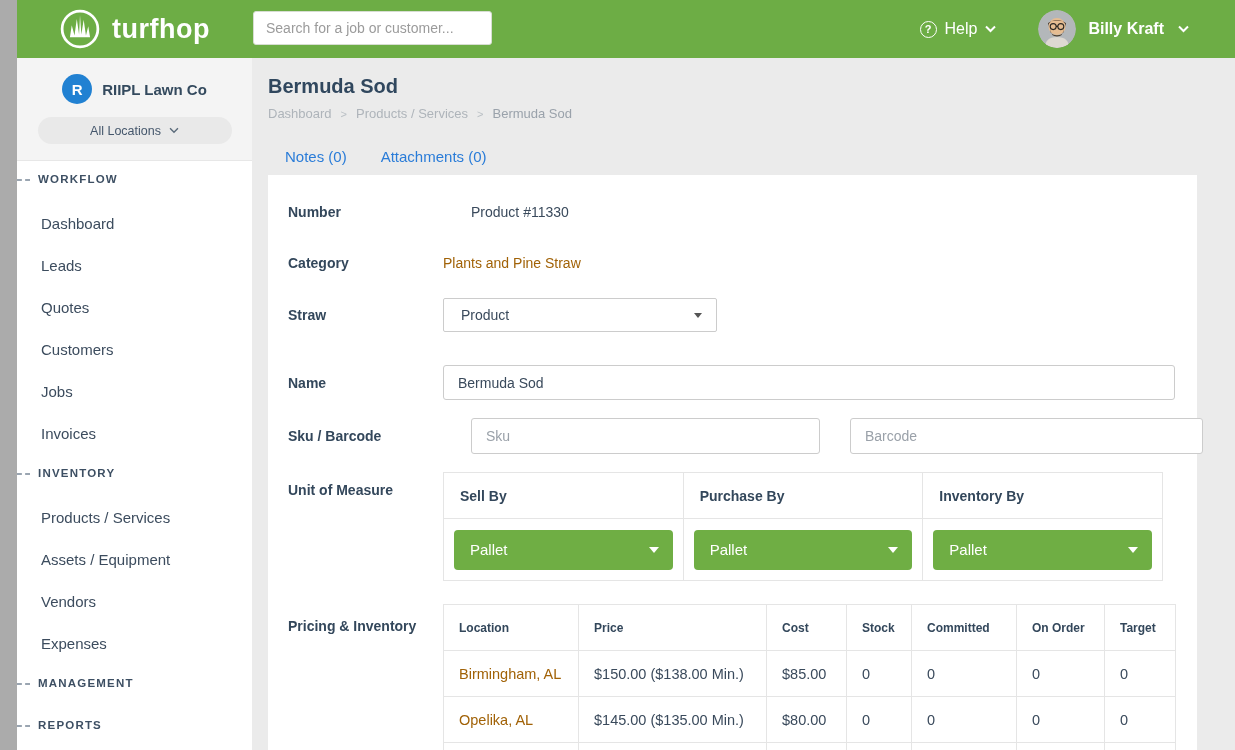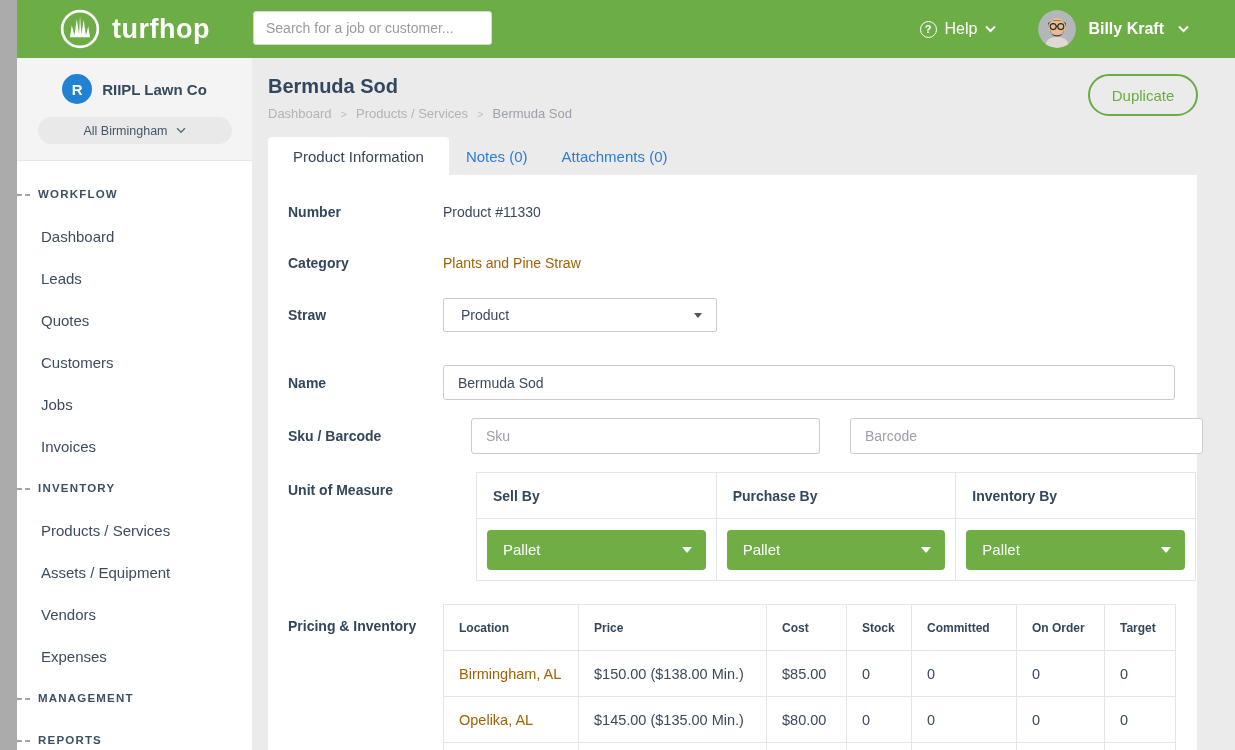--- a/index.html
+++ b/index.html
@@ -25,21 +25,21 @@
 
   
   .sidebar { position:absolute; left:17px; top:58px; width:235px; bottom:0; background:#fff; }
   .sidebar-top { background:#f4f4f4; padding:15px 0 16px; border-bottom:1px solid #e7e7e7; }
   .company-row { display:flex; align-items:center; justify-content:center; gap:10px; height:32px; }
   .r-badge { width:30px; height:30px; border-radius:50%; background:#2181d2; color:#fff; font-size:15px; font-weight:bold; display:flex; align-items:center; justify-content:center; }
   .company-name { font-size:15px; font-weight:bold; color:#344a5e; }
   .loc-pill { margin:12px auto 0; width:194px; height:27px; background:#e9e9e9; border-radius:14px; display:flex; align-items:center; justify-content:center; gap:8px; font-size:12.5px; color:#44566b; cursor:pointer; }
   .loc-pill .chev-d { width:10px; height:7px; }
   .nav { padding-top:12px; }
-  .nav-row { height:42px; display:flex; align-items:center; }
+  .nav-row { height:42px; display:flex; align-items:flex-start; }
   .nav-section { padding-left:21px; position:relative; font-size:11.5px; font-weight:bold; letter-spacing:1.2px; color:#3d4f63; }
   .nav-section::before { content:""; position:absolute; left:0; top:50%; width:13px; border-top:2px dashed #9aa5b1; }
   .nav-item { padding-left:24px; font-size:15px; color:#3c4c5e; cursor:pointer; }
 
   
   .main { position:absolute; left:252px; top:58px; right:0; bottom:0; background:#ebebeb; }
   .page-head { position:relative; padding:17px 38px 0 16px; }
   .page-title { font-size:20px; font-weight:bold; color:#30475e; }
   .breadcrumb { margin-top:8px; font-size:13px; color:#aeb4ba; display:flex; align-items:center; gap:9px; }
   .crumb { color:#aeb4ba; }
@@ -52,26 +52,26 @@
   .tab.active { background:#fff; color:#33475b; border-radius:4px 4px 0 0; padding:0 25px; }
 
   .panel { margin:0 38px 0 16px; background:#fff; min-height:560px; padding:20px 0 40px 20px; }
 
   .form-row { display:flex; width:887px; }
   .form-label { width:155px; flex:0 0 155px; font-size:14px; font-weight:bold; color:#33475b; line-height:20px; }
   .form-value { width:732px; font-size:14px; color:#3a4a5c; }
   .row-center { align-items:center; }
   .link { color:#a16207; cursor:pointer; }
 
-  .row-number { height:34px; }
+  .row-number { height:34px;gap:28px; }
   .row-category { margin-top:17px; height:34px; }
   .row-type { margin-top:18px; height:34px; }
   .row-name { margin-top:33px; height:35px; }
   .row-sku { margin-top:18px; height:36px; }
-  .row-uom { margin-top:18px;gap:33px; }
+  .row-uom { margin-top:18px; }
   .row-pricing { margin-top:23px; }
   .label-top { align-self:flex-start; padding-top:8px; }
   .label-top-p { align-self:flex-start; padding-top:12px; width:90px; }
 
   .select-box { width:274px; height:34px; border:1px solid #ccc; border-radius:2px; background:#fff; display:flex; align-items:center; padding:0 14px 0 17px; cursor:pointer; }
   .select-box .sel-text { flex:1; font-size:14px; color:#3a4a5c; }
   .caret-dn { width:0; height:0; border-left:4px solid transparent; border-right:4px solid transparent; border-top:5px solid #555; }
 
   .text-input { height:35px; border:1px solid #ccc; border-radius:3px; padding:0 14px; font-size:14px; color:#3a4a5c; font-family:"Liberation Sans", sans-serif; outline:none; background:#fff; }
   .text-input::placeholder { color:#9aa1a9; }
@@ -148,21 +148,21 @@
   </div>
 </header>
 
 <aside class="sidebar">
   <div class="sidebar-top">
     <div class="company-row">
       <span class="r-badge">R</span>
       <span class="company-name">RIIPL Lawn Co</span>
     </div>
     <div class="loc-pill">
-      <span>All Birmingham</span>
+      <span>All Locations</span>
       <svg class="chev-d" width="10" height="7" viewBox="0 0 11 8">
           <polyline points="1,1.5 5.5,6 10,1.5" fill="none" stroke="#5a6a7a" stroke-width="1.6"></polyline>
         </svg>
     </div>
   </div>
   <nav class="nav">
       <div class="nav-row">
         <div class="nav-section">WORKFLOW</div>
       </div>
       <div class="nav-row">
@@ -210,25 +210,23 @@
 <main class="main">
   <div class="page-head">
     <div class="page-title">Bermuda Sod</div>
     <div class="breadcrumb">
         <span class="crumb">Dashboard</span>
         <span class="crumb-sep">&gt;</span>
         <span class="crumb">Products / Services</span>
         <span class="crumb-sep">&gt;</span>
         <span class="crumb last">Bermuda Sod</span>
       </div>
-    <button class="duplicate-btn">Duplicate</button>
   </div>
 
   <div class="tabbar">
-      <div class="tab active">Product Information</div>
       <div class="tab">Notes (0)</div>
       <div class="tab">Attachments (0)</div>
     </div>
 
   <section class="panel">
 
     <div class="form-row row-number row-center">
       <div class="form-label">Number</div>
       <div class="form-value">Product #11330</div>
     </div>

